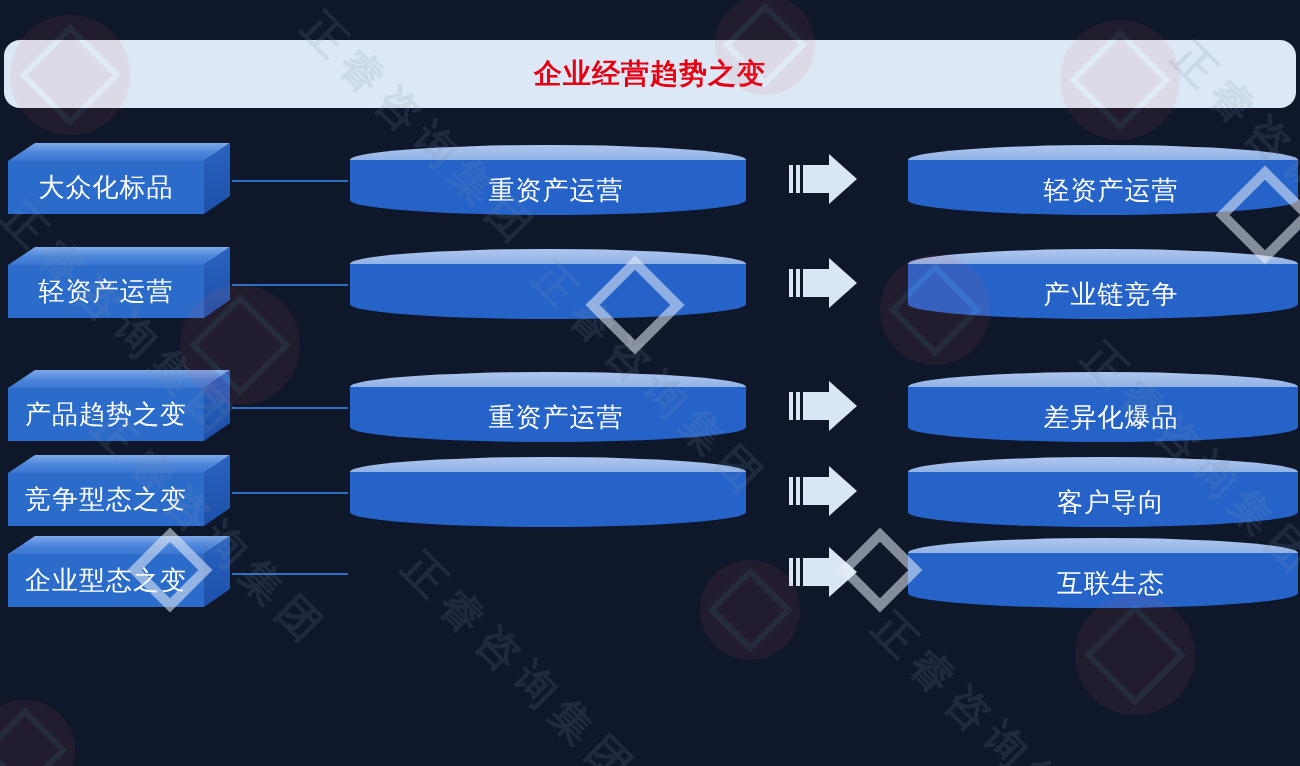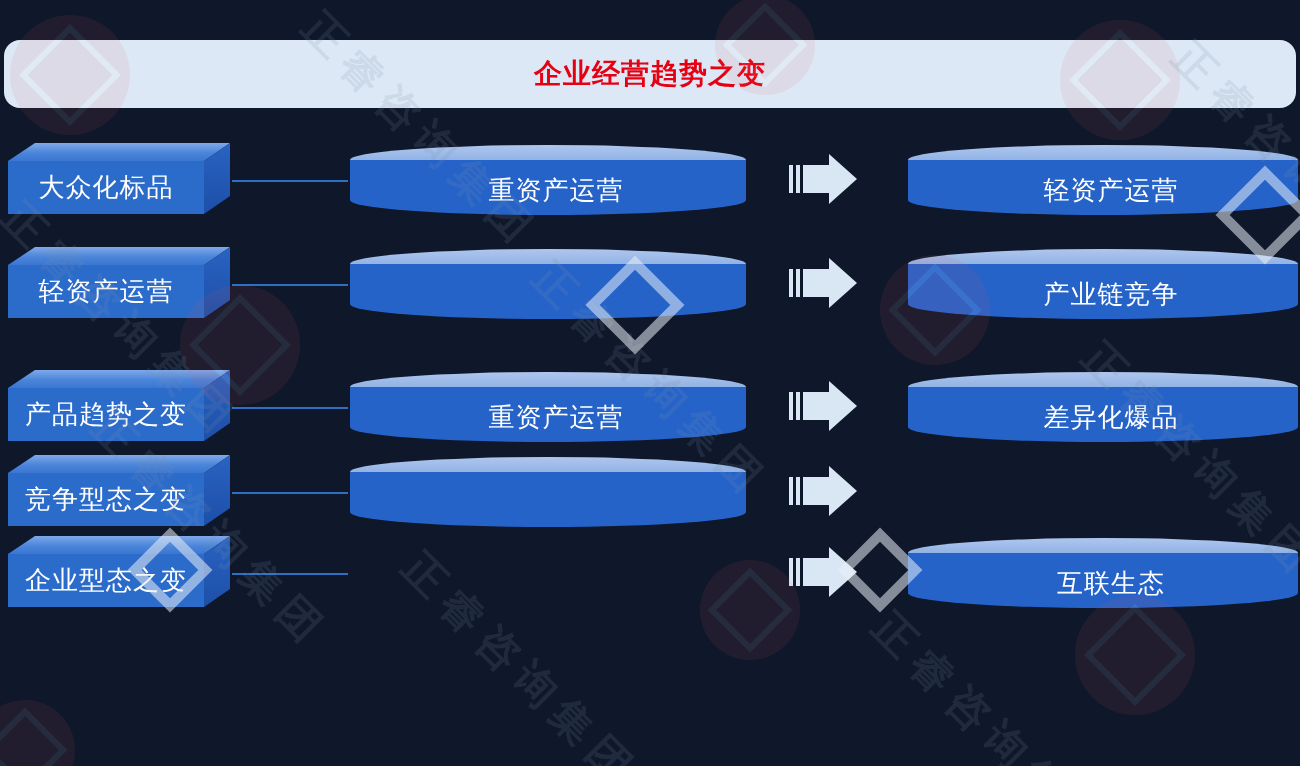--- a/index.html
+++ b/index.html
@@ -163,20 +163,25 @@
     <div class="cyl cyl-before">
       <div class="cyl-top"></div>
       <div class="cyl-body"></div>
     </div>
     <div class="arrow">
       <div class="a-bar1"></div>
         <div class="a-bar2"></div>
         <div class="a-tail"></div>
         <div class="a-head"></div>
     </div>
+    <div class="cyl cyl-after">
+      <div class="cyl-top"></div>
+      <div class="cyl-body"></div>
+      <div class="cyl-label">客户导向</div>
+    </div>
   </div>
 
   <div class="row" style="top:536px">
     <div class="box3d">
       <div class="box-top"></div>
       <div class="box-side"></div>
       <div class="box-front">企业型态之变</div>
     </div>
     <div class="connector"></div>
     <div class="arrow">

